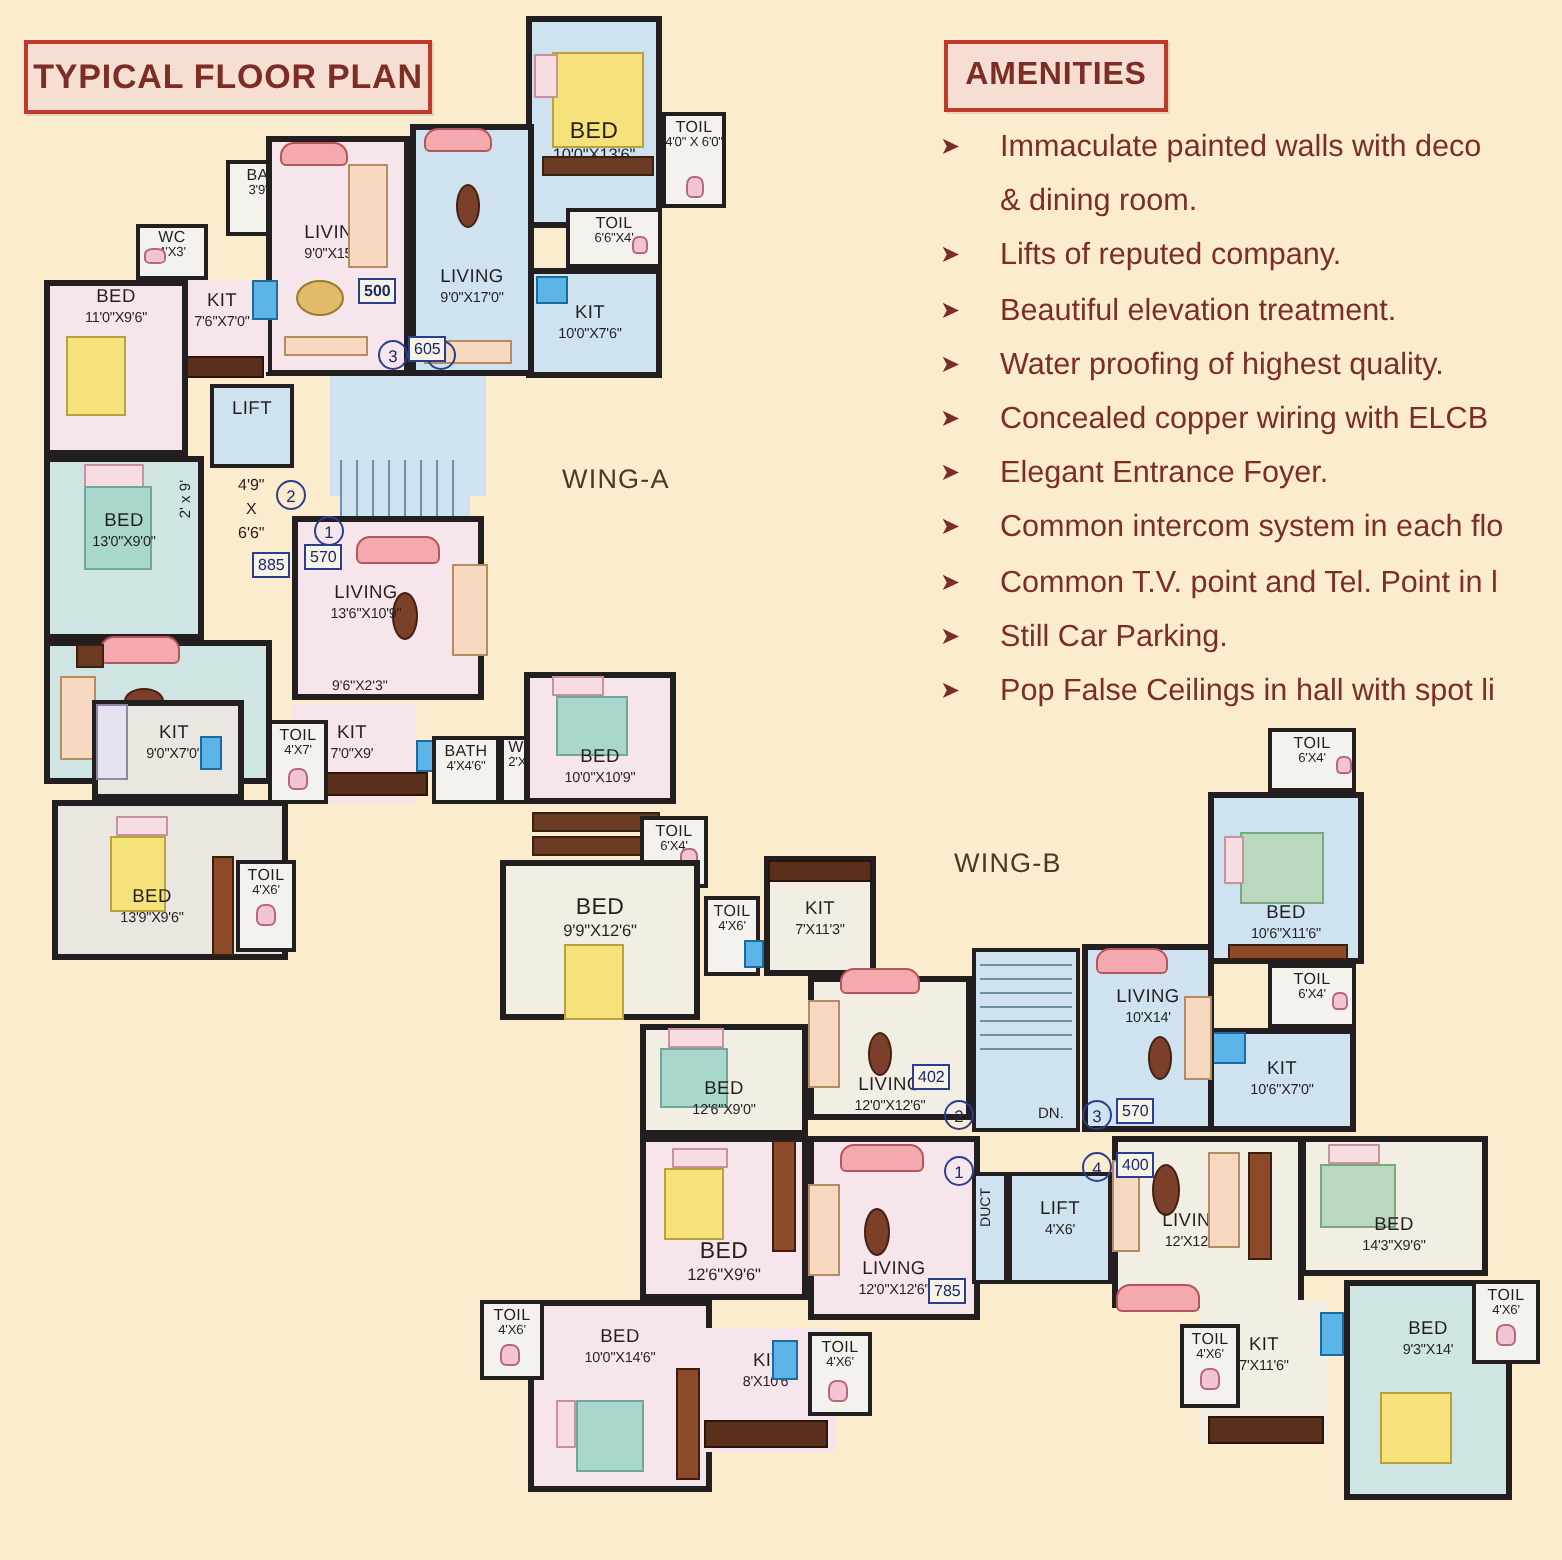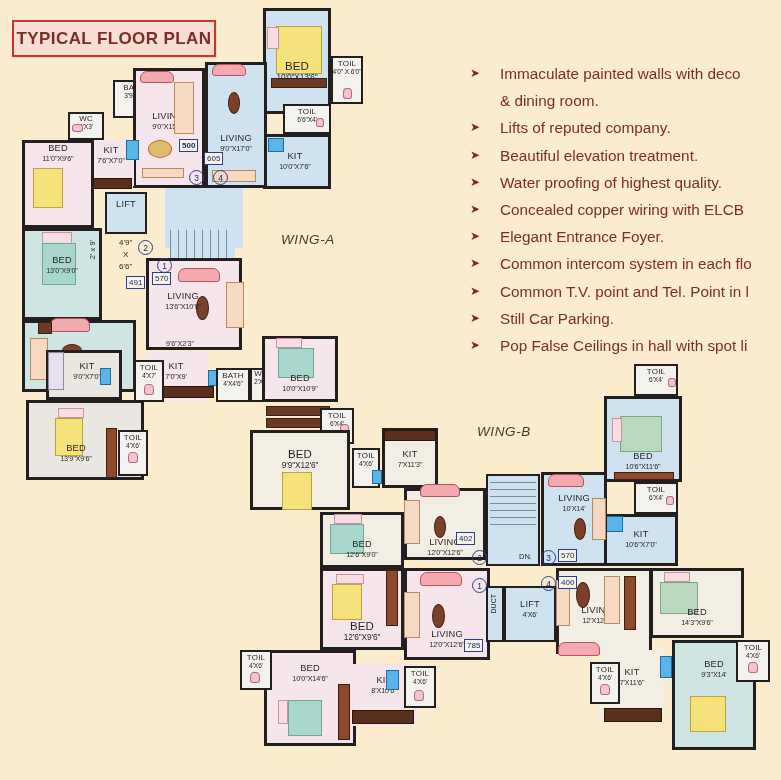--- a/index.html
+++ b/index.html
@@ -51,21 +51,21 @@
 
   
   .lbl{position:absolute;color:#231f20;text-align:center;line-height:1.05;pointer-events:none;}
   .lbl .n{display:block;font-size:11.5px;letter-spacing:.2px;}
   .lbl .d{display:block;font-size:8.3px;letter-spacing:-.1px;margin-top:1px;}
   .lbl.sm .n{font-size:9.3px;}
   .lbl.sm .d{font-size:7.2px;}
   .lbl.xs .n{font-size:8px;}
   .lbl.xs .d{font-size:6.6px;}
   .plain{position:absolute;font-size:7px;color:#231f20;}
-  .wing{position:absolute;font-size:13.5px;color:#4a3a22;letter-spacing:.6px;font-style:italic;}
+  .wing{position:absolute;font-size:13.5px;color:#4a3a22;letter-spacing:.6px;}
 
   
   .fz{position:absolute;box-sizing:border-box;}
   .bed-y{background:#f6e27a;border:1px solid #b9a13c;}
   .bed-t{background:#a9d6cd;border:1px solid #6fa79b;}
   .bed-g{background:#b9d8bd;border:1px solid #78a87e;}
   .pillow{background:#f7dde2;border:1px solid #c9939d;}
   .sofa{background:#f3a9ae;border:1.5px solid #b4555c;border-radius:7px 7px 3px 3px;}
   .chairblk{background:#f6d9c0;border:1px solid #b48c62;}
   .woodd{background:#6b3a22;border:1px solid #3b1f10;}
@@ -86,20 +86,21 @@
   .tag{position:absolute;border:1px solid #2b3d8f;color:#1b2a6b;font-size:8px;
        padding:0 2px;background:#f7f3e6;line-height:10px;height:11px;display:flex;align-items:center;}
   .vtxt{position:absolute;font-size:7.5px;color:#231f20;writing-mode:vertical-rl;transform:rotate(180deg);}
 </style>
 </head>
 <body>
 
 <div id="stage">
 
   <div class="titlebox" id="title-floorplan">TYPICAL FLOOR PLAN</div>
+  <div class="titlebox" id="title-amenities">AMENITIES</div>
 
   <div id="amenities-list">
     <div class="amenity">
       <span class="bullet">➤</span>
       <span class="atxt">Immaculate painted walls with deco</span>
       </div>
     <div class="amenity cont">
       <span class="bullet"></span>
       <span class="atxt">&amp; dining room.</span>
       </div>
@@ -534,24 +535,24 @@
   <div class="lbl xs" style="left:736px;top:644px;width:34px;">
     <span class="n">TOIL</span>
       <span class="d">4'X6'</span>
     </div>
   <div class="fz wc" style="left:748px;top:662px;width:10px;height:11px;"></div>
 
   <div class="cnum" style="left:189px;top:170px;">3</div>
   <div class="tag" style="left:179px;top:139px;font-weight:bold;">500</div>
 
   <div class="cnum" style="left:213px;top:170px;">4</div>
-  <div class="tag" style="left:204px;top:152px;">605</div>
+  <div class="tag" style="left:204px;top:168px;">605</div>
 
   <div class="cnum" style="left:138px;top:240px;">2</div>
-  <div class="tag" style="left:126px;top:276px;">491</div>
+  <div class="tag" style="left:126px;top:276px;">885</div>
 
   <div class="cnum" style="left:157px;top:258px;">1</div>
   <div class="tag" style="left:152px;top:272px;">570</div>
 
   <div class="cnum" style="left:472px;top:550px;">2</div>
   <div class="tag" style="left:456px;top:532px;">402</div>
 
   <div class="cnum" style="left:541px;top:550px;">3</div>
   <div class="tag" style="left:558px;top:549px;">570</div>
 

